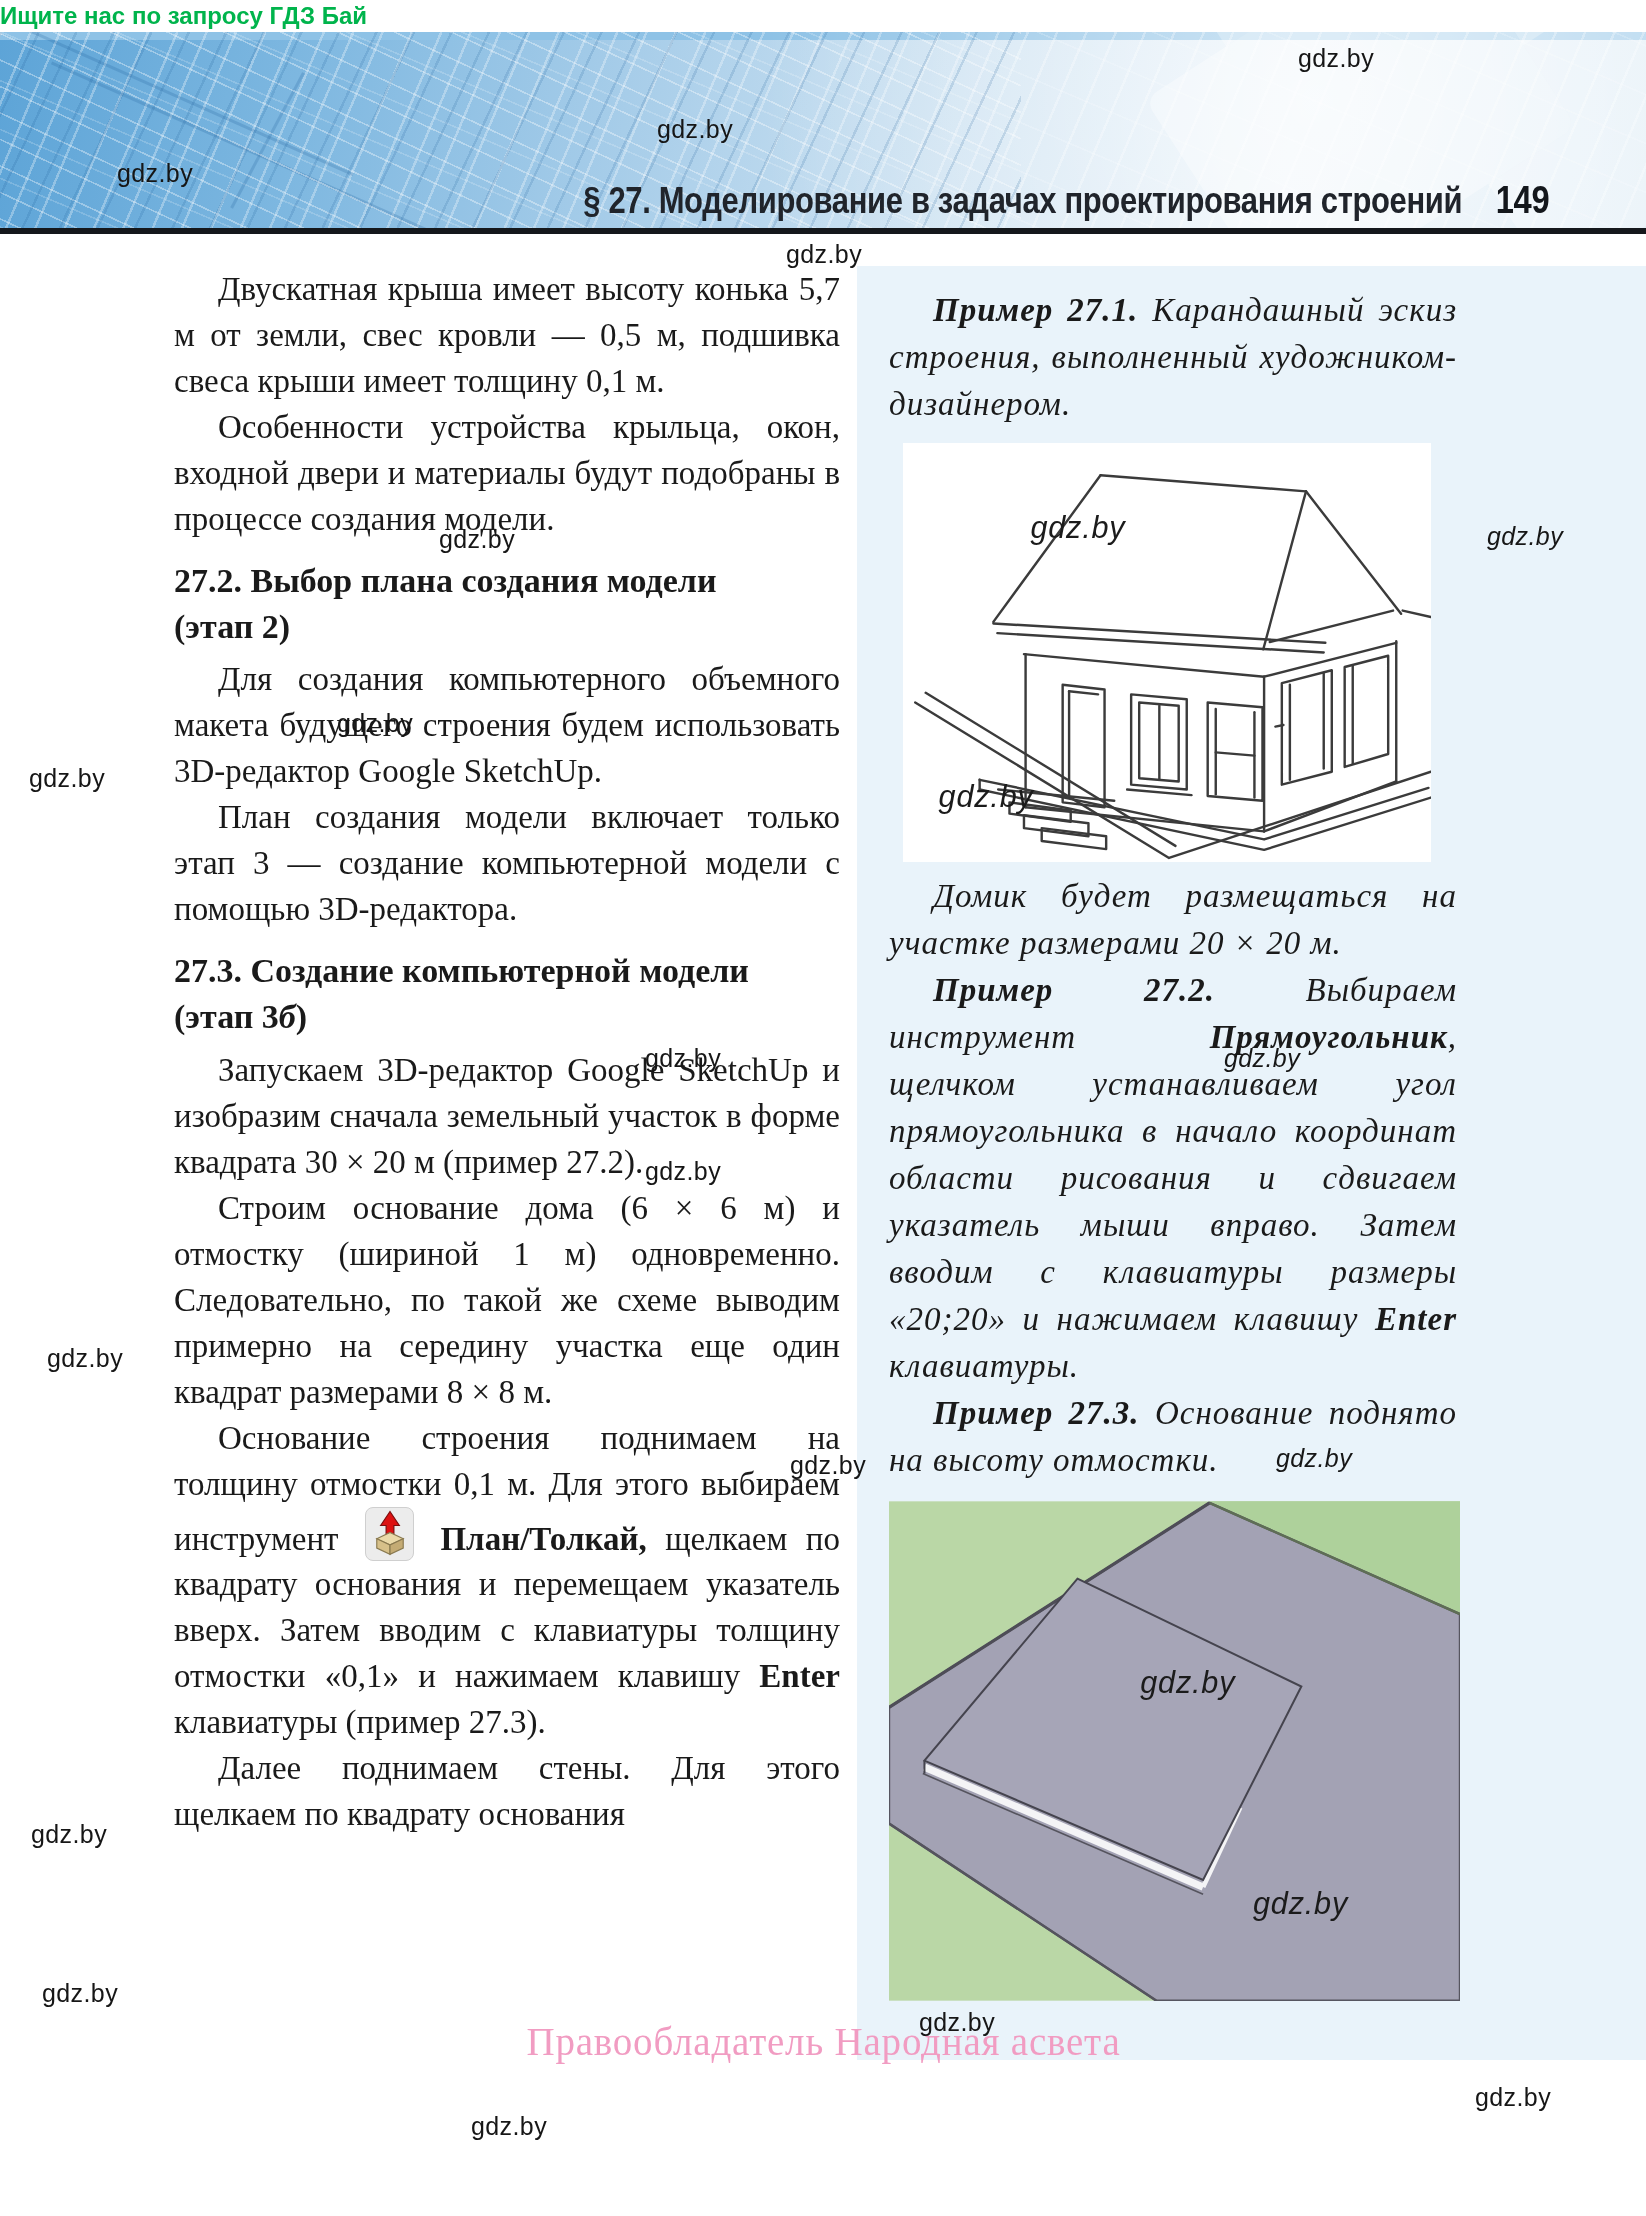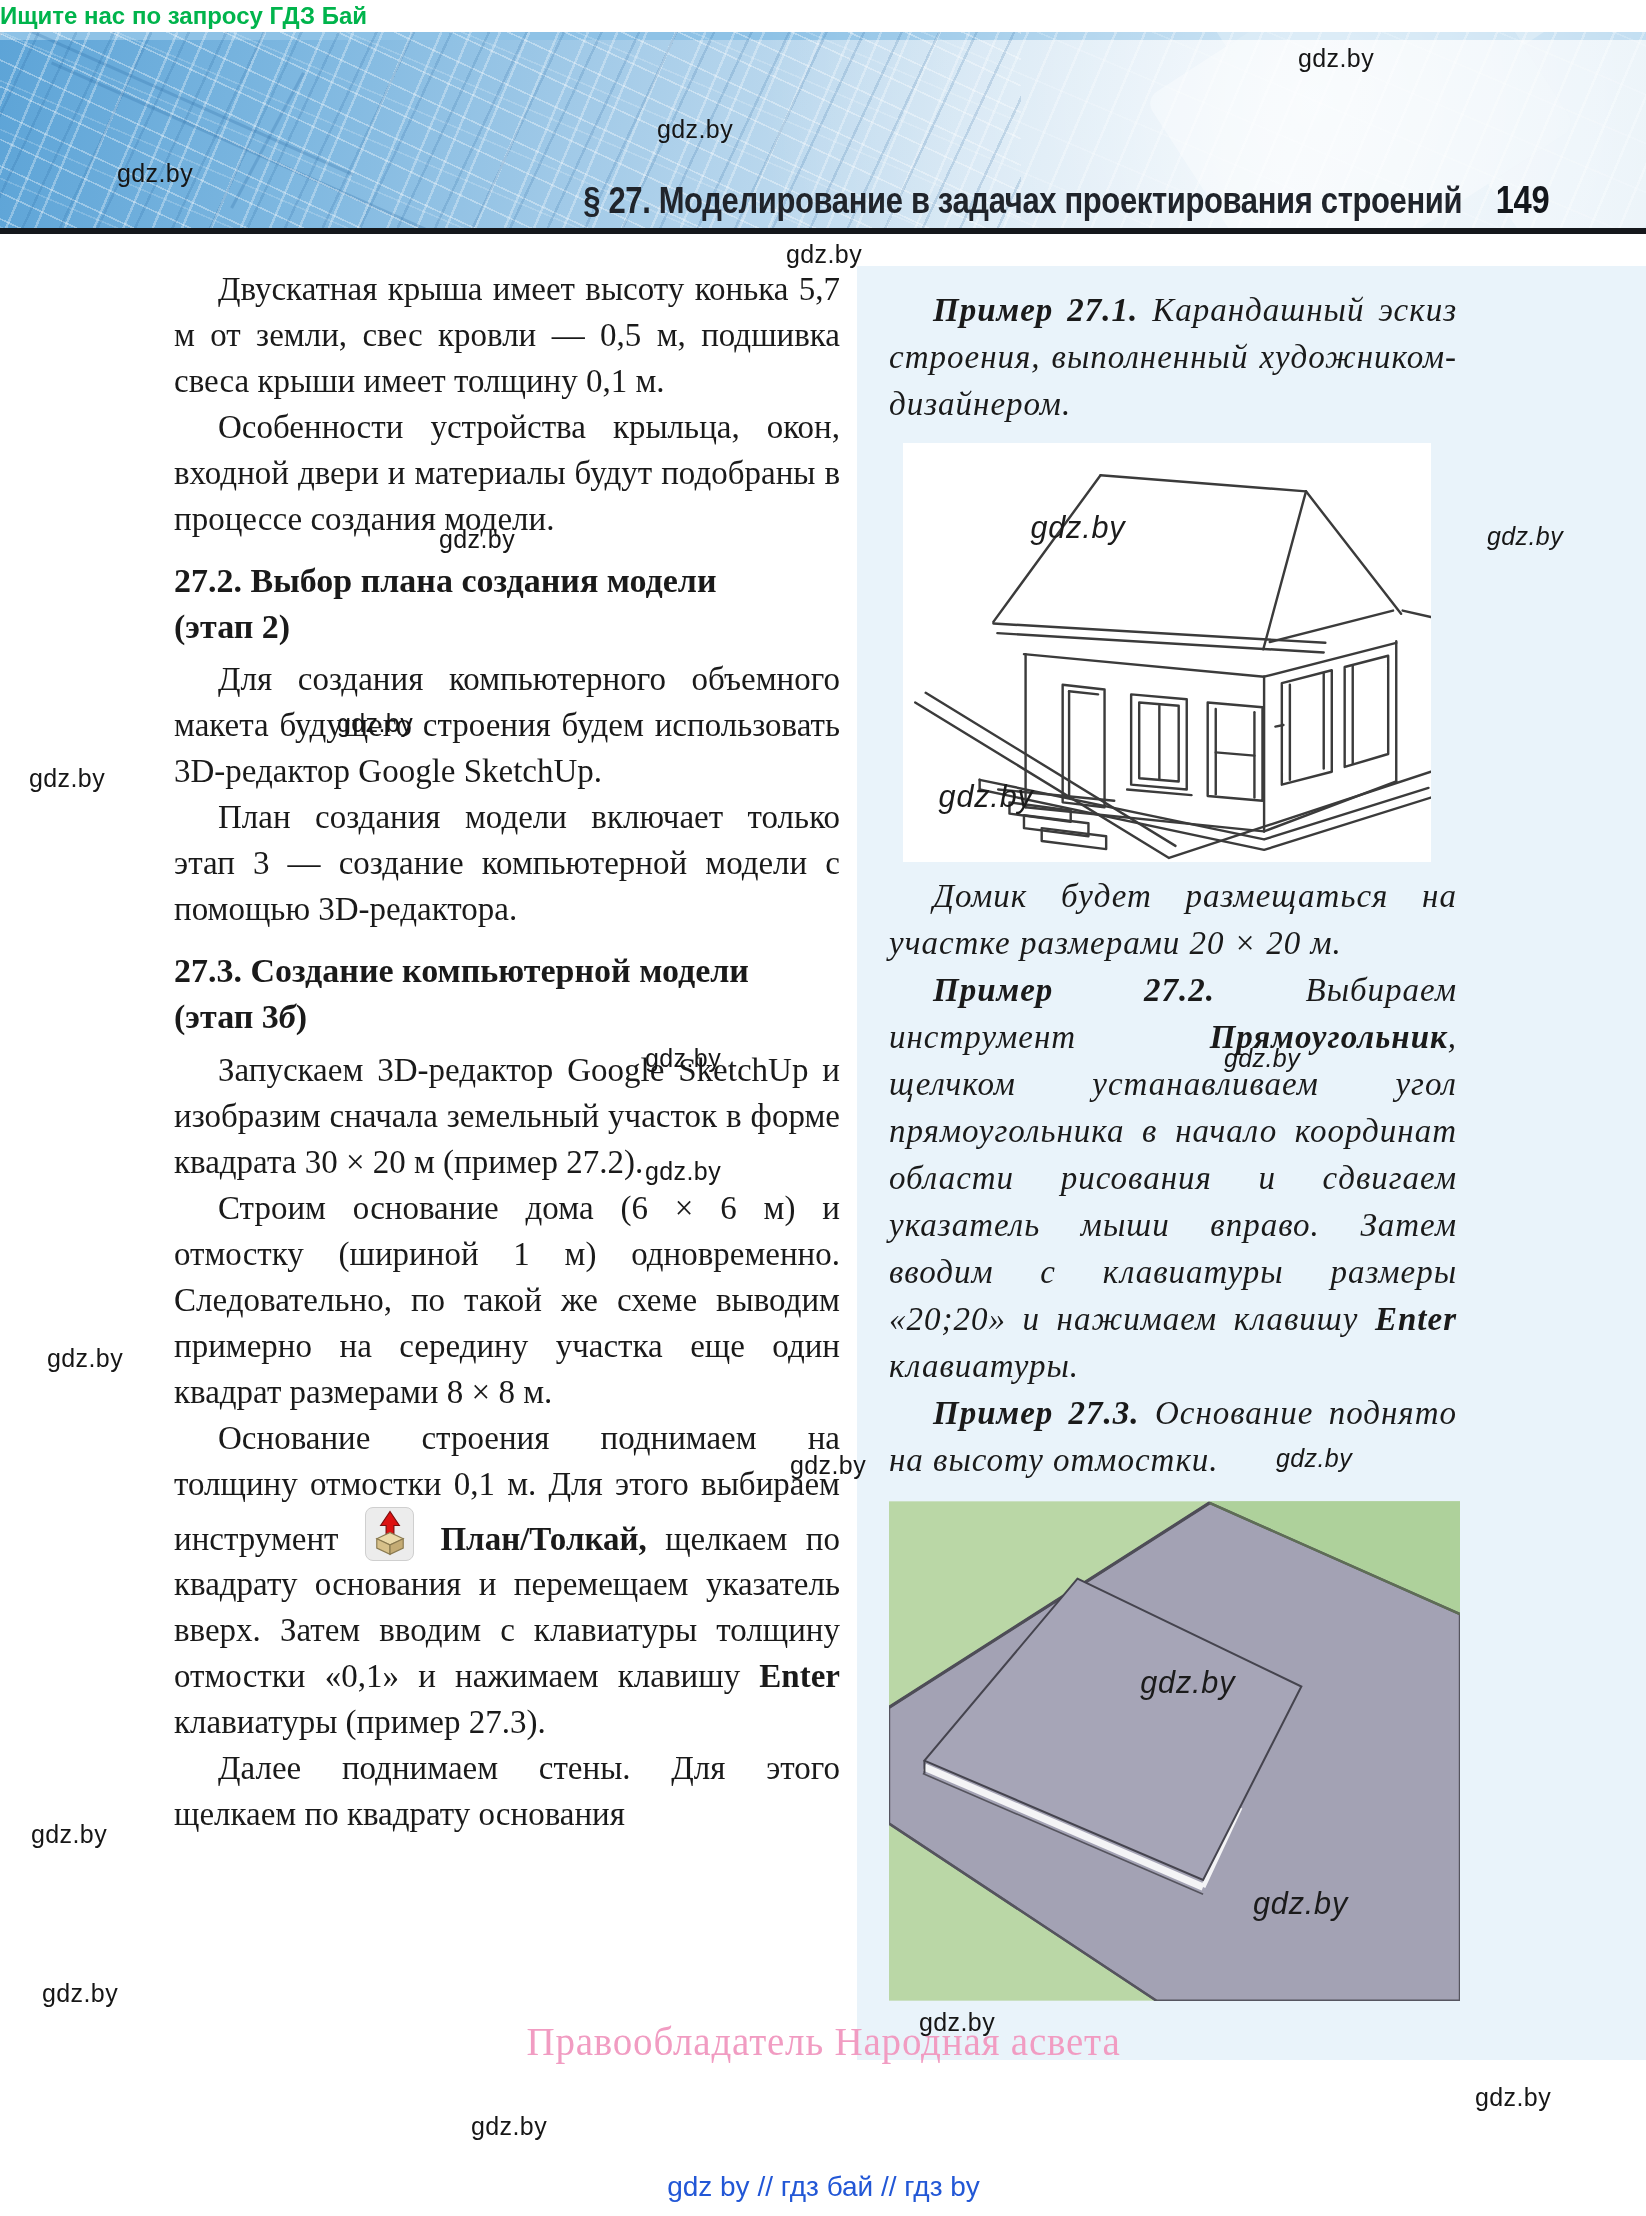--- a/index.html
+++ b/index.html
@@ -226,16 +226,15 @@
   <span class="wm" style="left:645px;top:1157px">gdz.by</span>
   <span class="wm" style="left:47px;top:1344px">gdz.by</span>
   <span class="wm" style="left:790px;top:1451px">gdz.by</span>
   <span class="wm" style="left:31px;top:1820px">gdz.by</span>
   <span class="wm" style="left:42px;top:1979px">gdz.by</span>
   <span class="wm" style="left:919px;top:2008px">gdz.by</span>
   <span class="wm" style="left:471px;top:2112px">gdz.by</span>
   <span class="wm" style="left:1475px;top:2083px">gdz.by</span>
 
   <div class="pink" style="color:#f19cc2">Правообладатель Народная асвета</div>
-  <div class="links" style="color:#2257d6">gdz by  //  гдз бай  //  гдз by</div>
 
 </div>
 
 
 </body></html>

